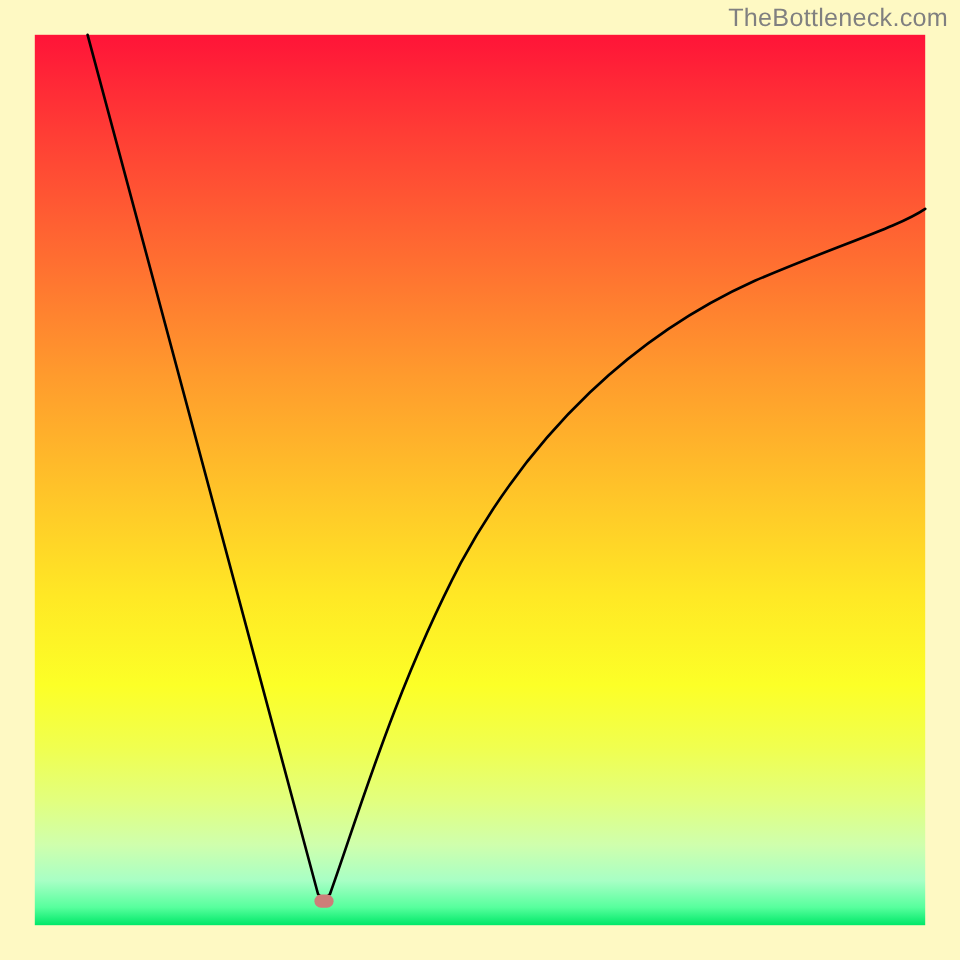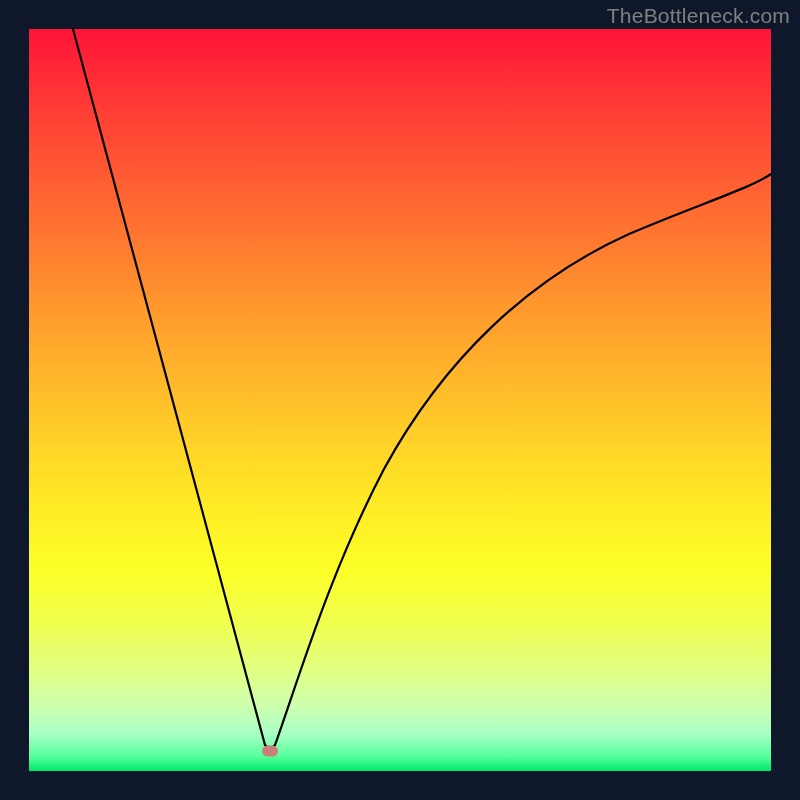--- a/index.html
+++ b/index.html
@@ -10,21 +10,21 @@
     background: #000;
     overflow: hidden;
     font-family: Arial, Helvetica, sans-serif;
   }
   .frame {
     position: absolute;
     left: 0;
     top: 0;
     width: 800px;
     height: 800px;
-    background: #0f172a;
+    background: #fef9c3;
   }
   .plot-area {
     position: absolute;
     left: 29px;
     top: 29px;
     width: 742px;
     height: 742px;
     
     background: linear-gradient(
       to bottom,

